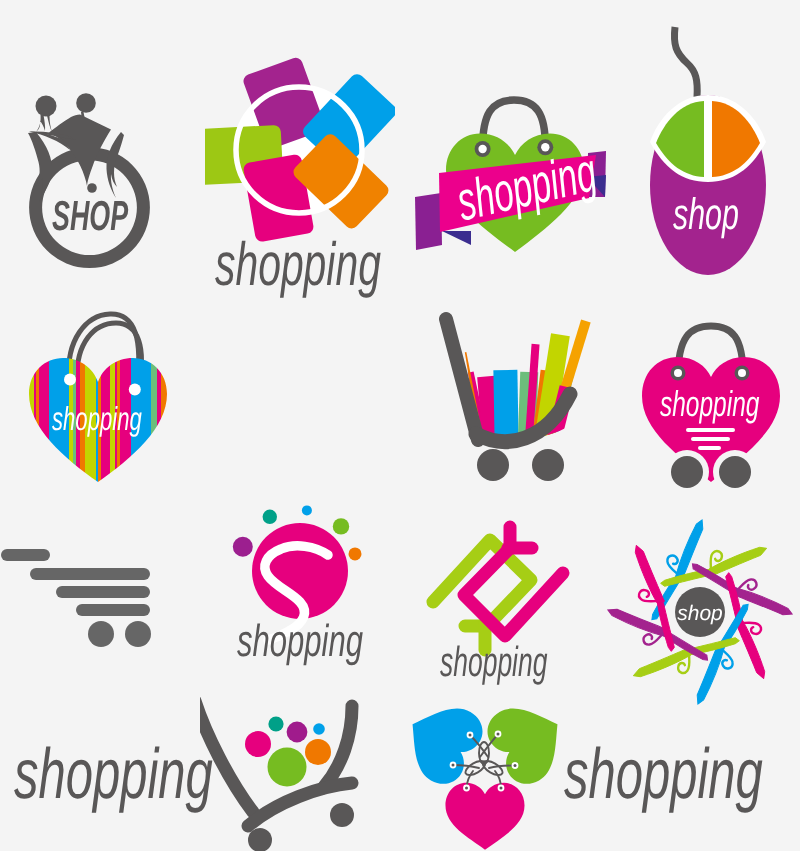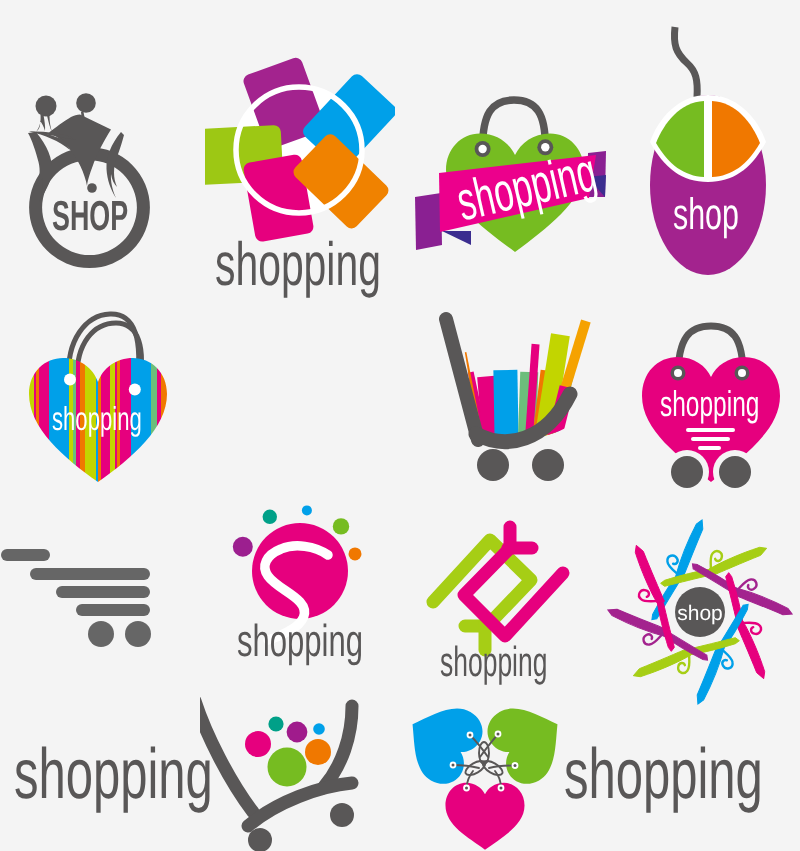--- a/index.html
+++ b/index.html
@@ -1,18 +1,18 @@
 <!DOCTYPE html>
 <html><head>
 <meta charset="utf-8">
 <style>
   html,body{margin:0;padding:0;}
   body{width:800px;height:851px;background:#f4f4f4;font-family:"Liberation Sans",sans-serif;overflow:hidden;position:relative;
        -webkit-font-smoothing:antialiased;text-rendering:geometricPrecision;}
-  .canvas{position:absolute;inset:0;width:800px;height:851px;}
+  .canvas{position:absolute;inset:0;width:800px;height:851px;font-style:italic;}
   .logo{position:absolute;}
   .cap{position:absolute;font-family:"Liberation Sans",sans-serif;color:#595757;line-height:1;
        white-space:nowrap;transform-origin:left top;}
 </style>
 </head>
 <body>
 
 <div class="canvas">
 
   <svg class="logo" style="left:26px;top:90px;" width="130" height="185" viewBox="0 0 130 185">

